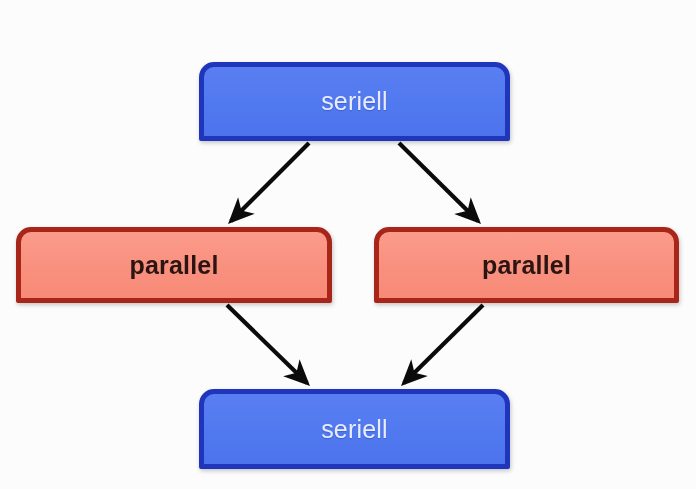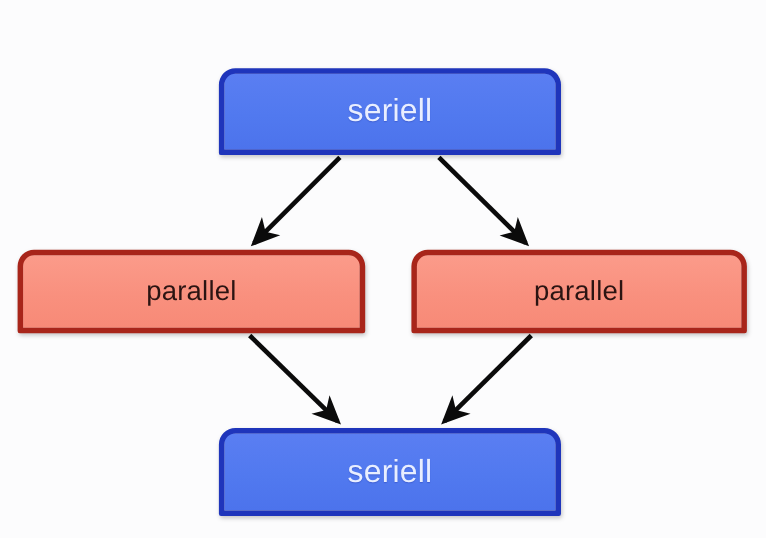--- a/index.html
+++ b/index.html
@@ -50,36 +50,36 @@
   }
 
   
   .node.serial {
     background: linear-gradient(180deg, #5a7ef2 0%, #5179ef 55%, #4c73ec 100%);
     border-color: #1f35bb;
     border-width: 5px;
   }
   .node.serial .node-label {
     color: #e8eeff;
-    font-size: 29px;
+    font-size: 25px;
     font-weight: 400;
     letter-spacing: 0.2px;
     text-shadow: 0 1px 1px rgba(30,50,160,0.35);
   }
 
   
   .node.parallel {
     background: linear-gradient(180deg, #fb9b8a 0%, #f9907e 55%, #f78a77 100%);
     border-color: #a8251a;
     border-width: 5px;
   }
   .node.parallel .node-label {
     color: #2b1412;
     font-size: 25px;
-    font-weight: 400;
+    font-weight: 700;
     letter-spacing: 0.2px;
   }
 
   
   #node-seriell-top    { left: 199px; top: 62px;  width: 311px; height: 79px; }
   #node-parallel-left  { left: 16px;  top: 227px; width: 316px; height: 76px; }
   #node-parallel-right { left: 374px; top: 227px; width: 305px; height: 76px; }
   #node-seriell-bottom { left: 199px; top: 389px; width: 311px; height: 80px; }
 </style>
 </head>

